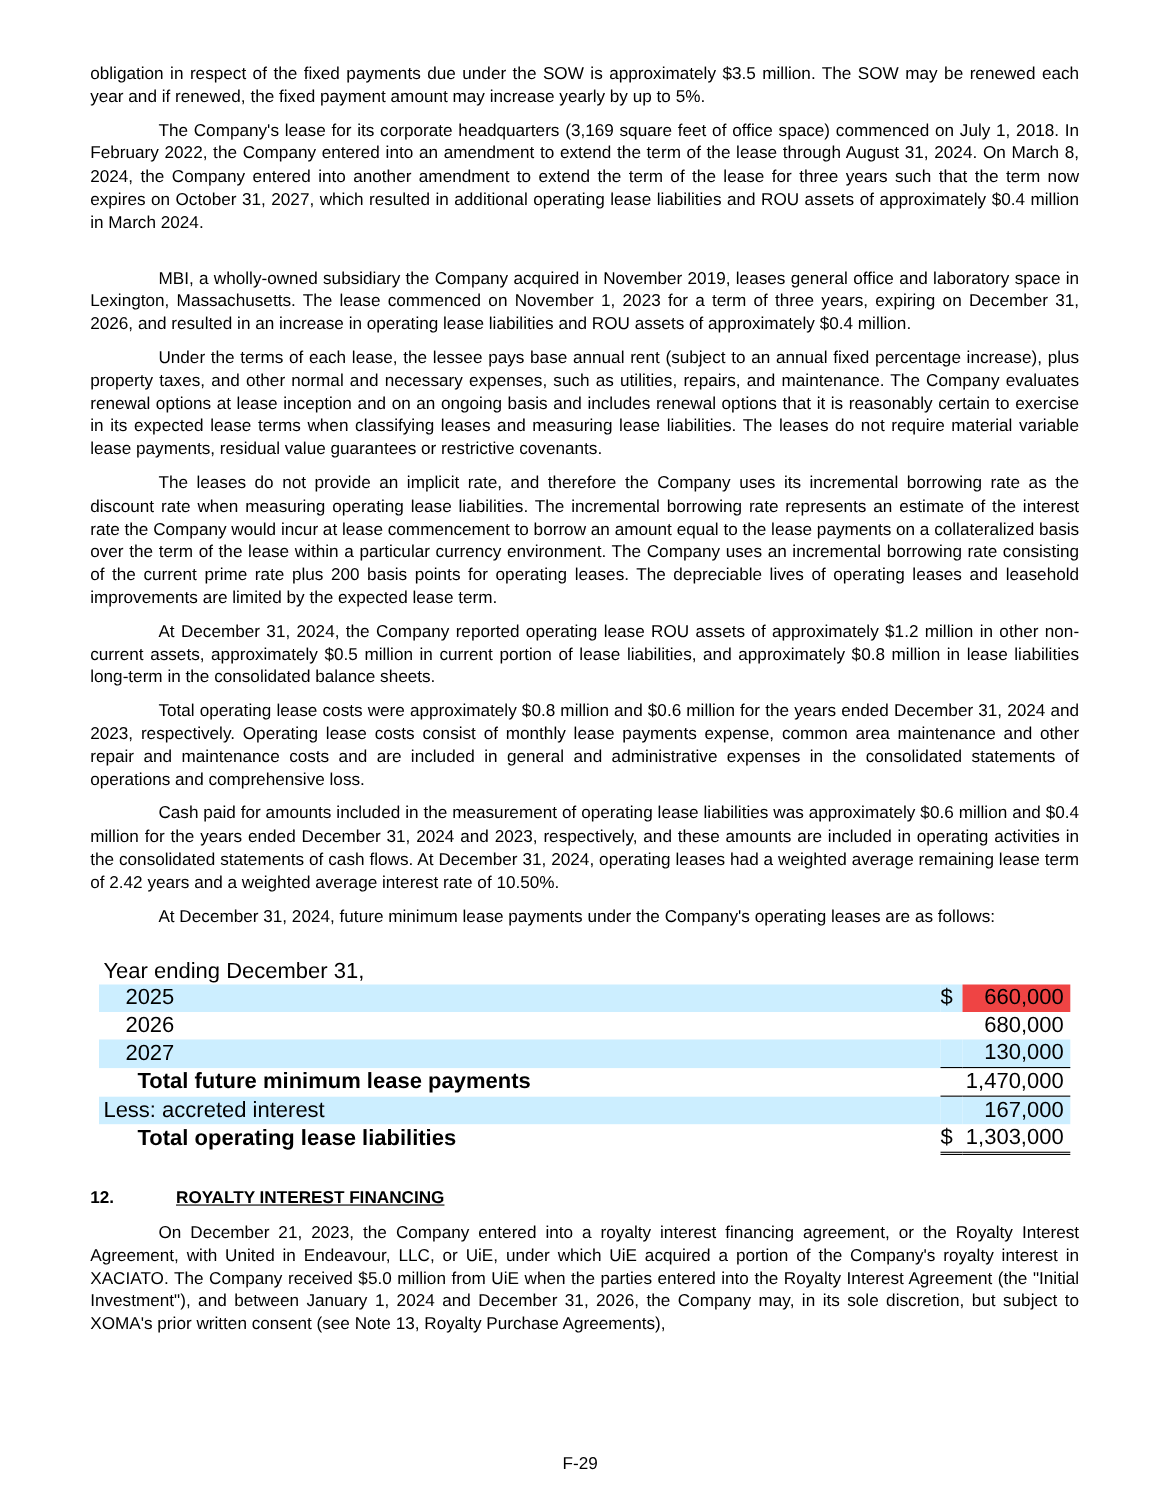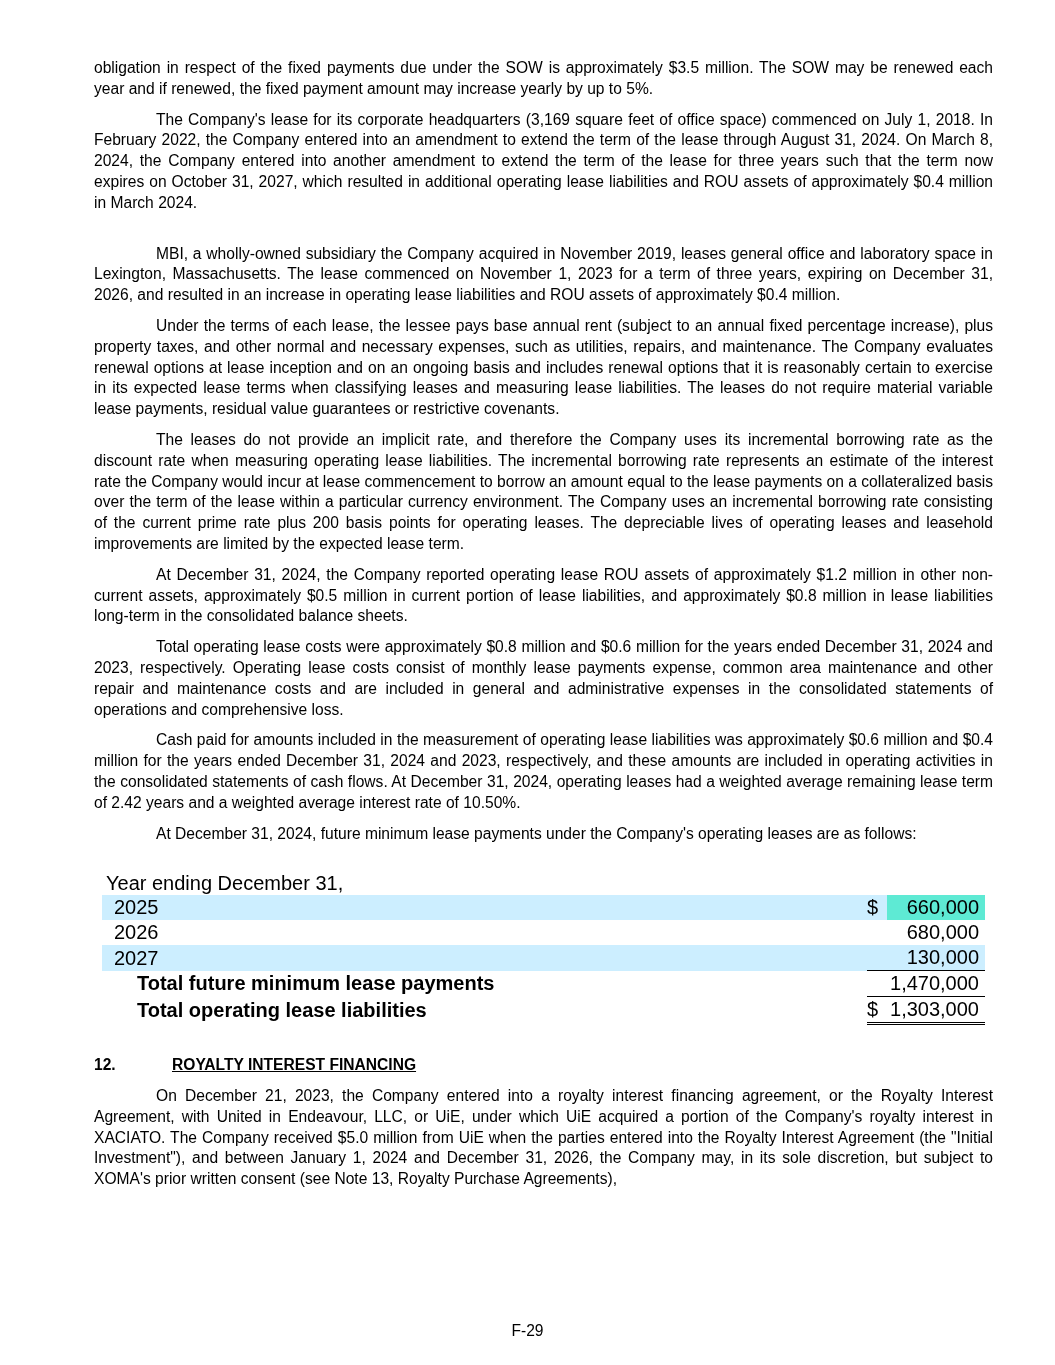--- a/index.html
+++ b/index.html
@@ -1,31 +1,31 @@
 <!DOCTYPE html>
 <html><head>
 <meta charset="utf-8">
 <style>
   html, body { margin: 0; padding: 0; background: #ffffff; }
   body {
     width: 1055px; height: 1365px; position: relative; overflow: hidden;
     font-family: "Liberation Sans", sans-serif; color: #000; font-size: 15.6px;
   }
-  .page { position: absolute; left: 94px; top: 58px; width: 899px; }
+  .page { position: absolute; left: 82px; top: 58px; width: 899px; }
   p { margin: 0; text-align: justify; line-height: 20.8px; }
   .indent { text-indent: 62px; }
   .gap { margin-top: 10px; }
   .biggap { margin-top: 30px; }
   .subhead { font-weight: bold; padding-left: 62px; margin-top: 9px; line-height: 20.8px; }
   .table-wrap { margin-top: 28px; margin-left: 8px; width: 883px; }
   table { border-collapse: collapse; width: 100%; }
   td { padding: 0; height: 25px; font-size: 20px; vertical-align: middle; }
   tr.shade td { background: #cceeff; }
   td.label { padding-left: 4px; }
-  td.lbl-ind1 { padding-left: 12px; }
+  td.lbl-ind1 { padding-left: 24px; }
   td.lbl-ind2 { padding-left: 35px; font-weight: bold; }
   td.cur { width: 20px; text-align: left; }
   td.amt { width: 92px; text-align: right; padding-right: 6px; }
   td.caption { height: 22px; padding-left: 4px; }
   .u-single { border-bottom: 1.5px solid #000; }
   .u-double { border-bottom: 3.5px double #000; }
   .section-head { margin-top: 30px; font-weight: bold; line-height: 20.8px; text-decoration: underline; }
   .section-head .num { display: inline-block; width: 78px; }
   .footer { position: absolute; left: 0; width: 1055px; top: 1322px; text-align: center; font-size: 15.6px; }
 </style>
@@ -45,36 +45,41 @@
 
   <div class="table-wrap">
     <table>
       <tbody>
           <tr>
         <td class="caption" colspan="3">Year ending December 31,</td>
       </tr>
       <tr class="shade">
         <td class="lbl-ind1" style="background: rgb(204, 238, 255);">2025</td>
         <td class="cur" style="background: rgb(204, 238, 255);">$</td>
-        <td class="amt" style="background: #5eead4;">660,000</td>
+        <td class="amt" style="background: #ef4444;">660,000</td>
       </tr>
       <tr>
         <td class="lbl-ind1">2026</td>
         <td class="cur"></td>
         <td class="amt">680,000</td>
       </tr>
       <tr class="shade">
         <td class="lbl-ind1" style="background: rgb(204, 238, 255);">2027</td>
         <td class="cur u-single" style="background: rgb(204, 238, 255);"></td>
         <td class="amt u-single" style="background: rgb(204, 238, 255);">130,000</td>
       </tr>
       <tr>
         <td class="lbl-ind2">Total future minimum lease payments</td>
         <td class="cur u-single"></td>
         <td class="amt u-single">1,470,000</td>
+      </tr>
+      <tr class="shade">
+        <td class="label" style="background: rgb(204, 238, 255);">Less: accreted interest</td>
+        <td class="cur" style="background: rgb(204, 238, 255);"></td>
+        <td class="amt" style="background: rgb(204, 238, 255);">167,000</td>
       </tr>
       <tr>
         <td class="lbl-ind2">Total operating lease liabilities</td>
         <td class="cur u-double">$</td>
         <td class="amt u-double">1,303,000</td>
       </tr>
     </tbody>
       </table>
   </div>
 

